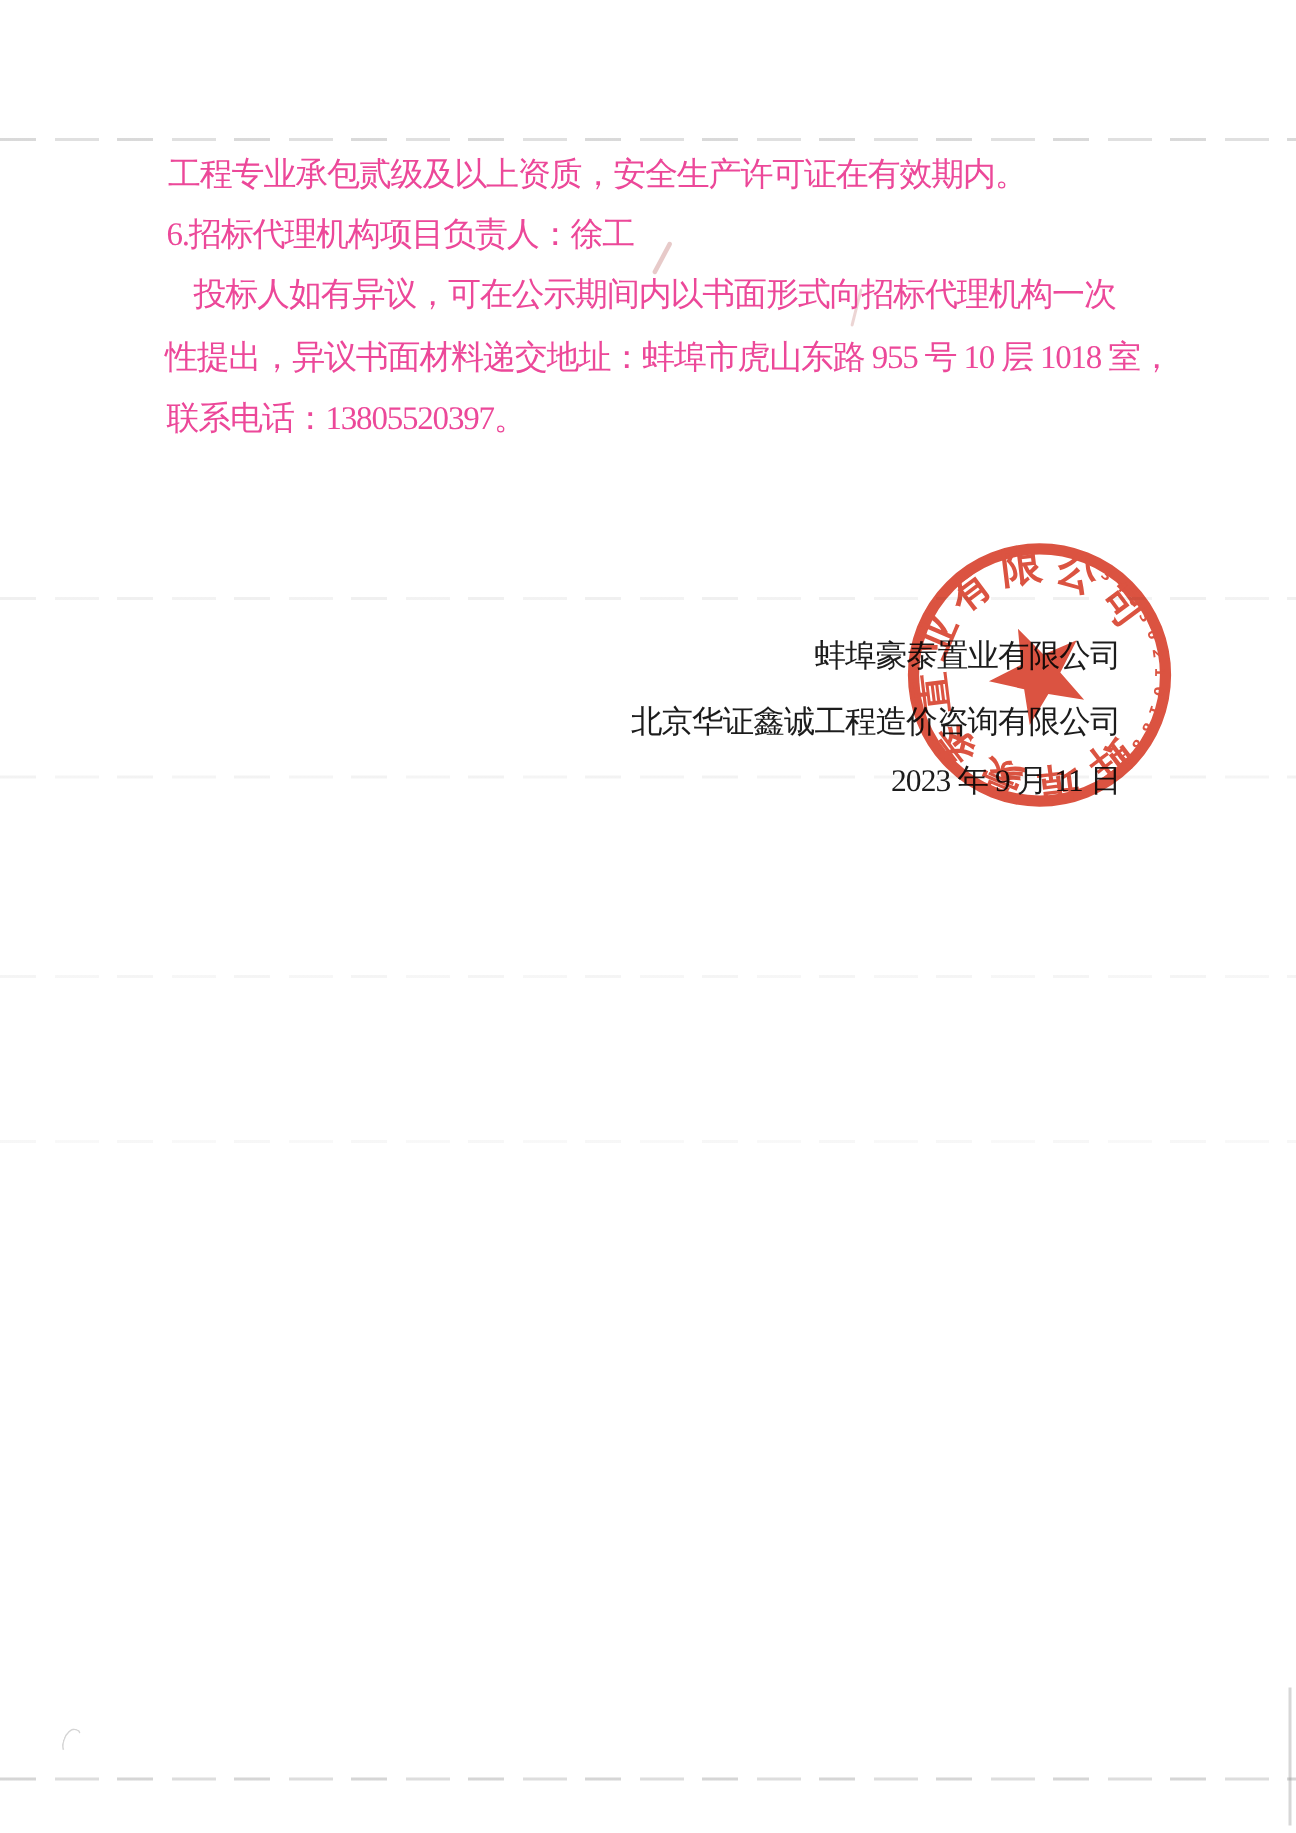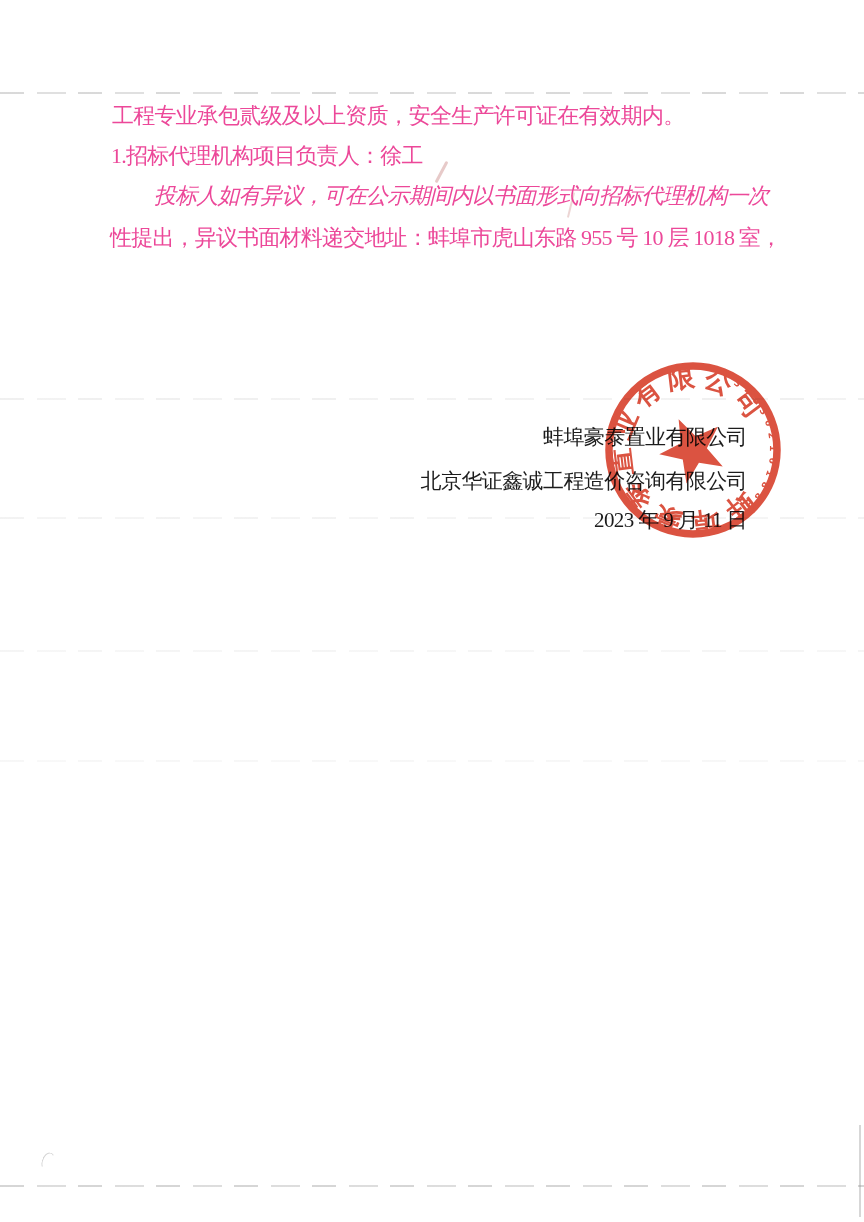--- a/index.html
+++ b/index.html
@@ -54,26 +54,27 @@
   <div class="scanline" style="top:650px;opacity:.15;"></div>
   <div class="scanline" style="top:760px;opacity:.12;"></div>
   <div class="scanline" style="top:1185px;opacity:.6;"></div>
   <div class="edge-line" style="left:859px;top:1125px;height:92px;"></div>
   <div class="scratch" style="left:440px;top:160px;width:3px;height:24px;transform:rotate(28deg);"></div>
   <div class="scratch" style="left:570px;top:192px;width:2px;height:26px;transform:rotate(14deg);opacity:.8;"></div>
   <div class="smudge" style="left:42px;top:1152px;"></div>
 
   <div class="line" style="left:112px;top:101px;">工程专业承包贰级及以上资质，安全生产许可证在有效期内。</div>
 
-  <div class="line" style="left:111px;top:141px;">1.招标代理机构项目负责人：徐工</div>
+  <div class="line" style="left:111px;top:141px;">6.招标代理机构项目负责人：徐工</div>
 
-  <div class="line" style="left:154px;top:181px;font-style:italic;">投标人如有异议，可在公示期间内以书面形式向招标代理机构一次</div>
+  <div class="line" style="left:129px;top:181px;">投标人如有异议，可在公示期间内以书面形式向招标代理机构一次</div>
 
   <div class="line" style="left:110px;top:223px;">性提出，异议书面材料递交地址：蚌埠市虎山东路 955 号 10 层 1018 室，</div>
 
+  <div class="line" style="left:111px;top:264px;">联系电话：13805520397。</div>
 
 
   <div class="sig-line" style="top:423px;">蚌埠豪泰置业有限公司</div>
 
   <div class="sig-line" style="top:467px;">北京华证鑫诚工程造价咨询有限公司</div>
 
   <div class="sig-line" style="top:506px;">2023 年 9 月 11 日</div>
 
   <div class="seal">
     <svg viewBox="0 0 200 200" width="200" height="200" xmlns="http://www.w3.org/2000/svg">

